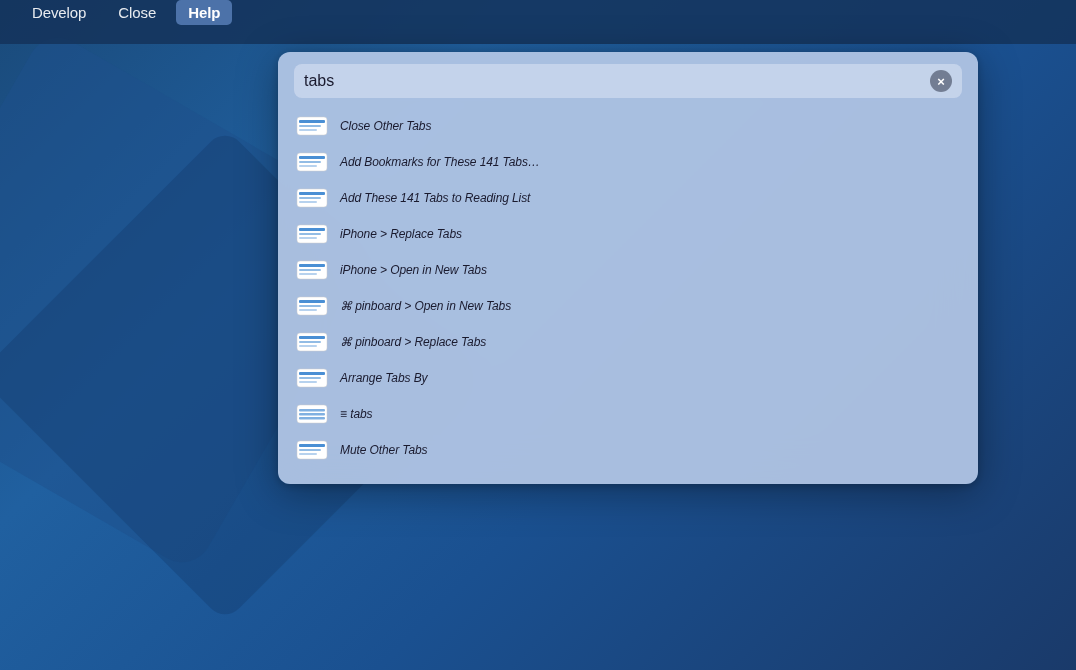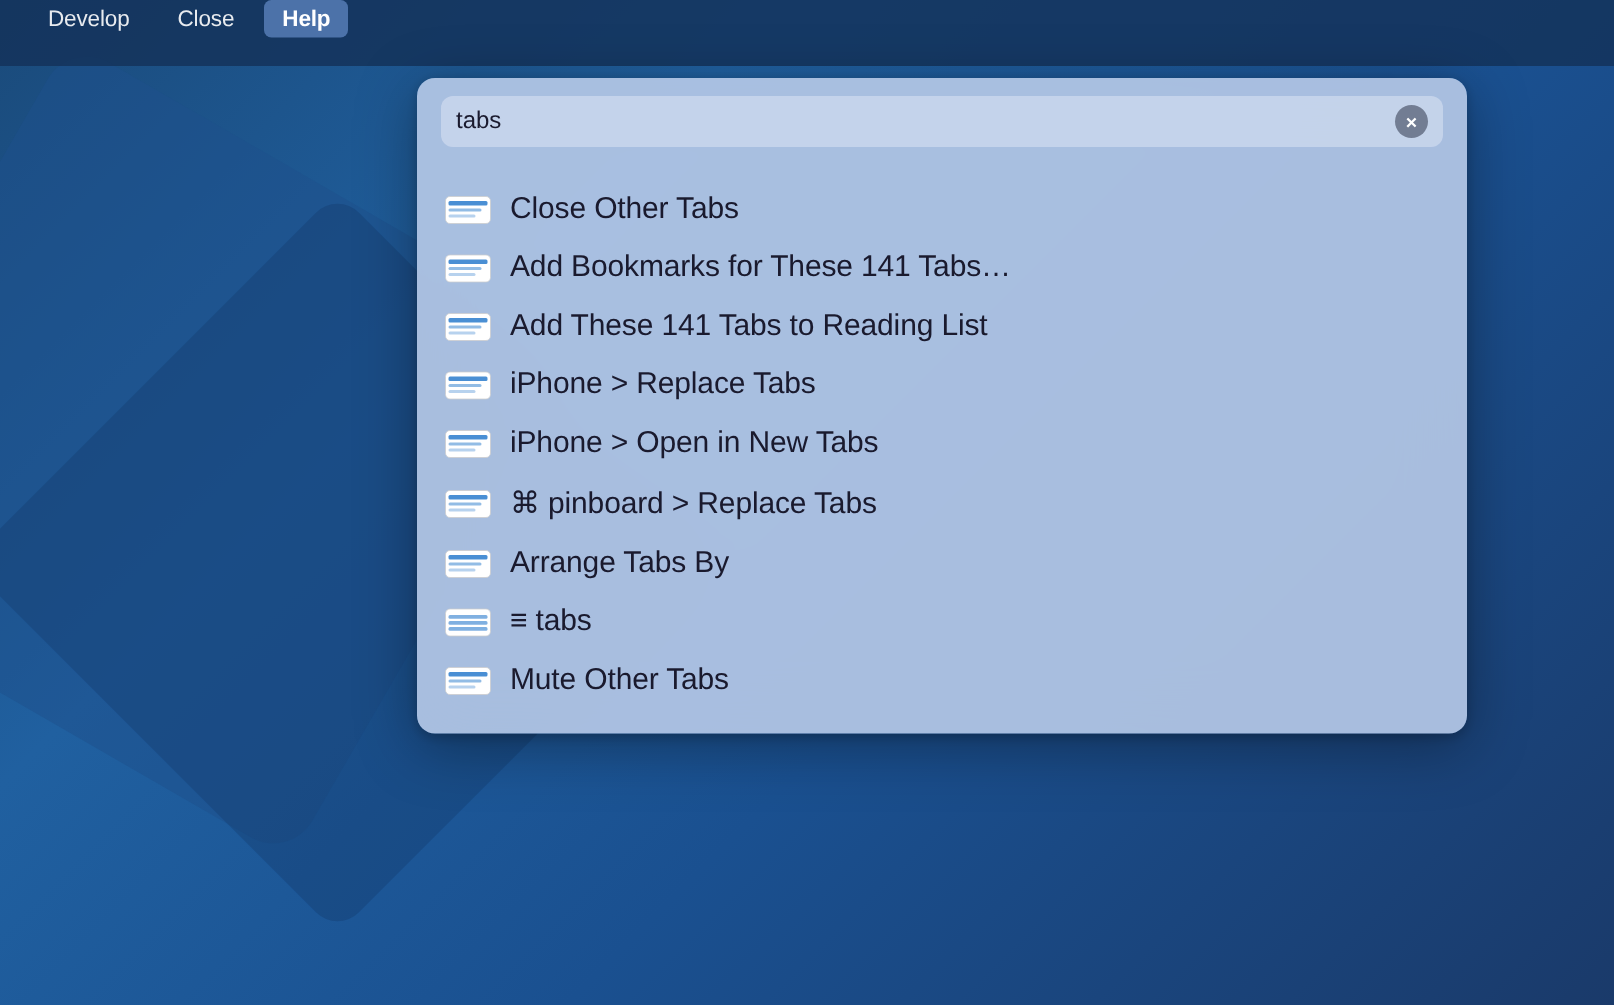--- a/index.html
+++ b/index.html
@@ -83,21 +83,21 @@
       border-radius: 12px;
       padding: 12px 0 16px 0;
       box-shadow: 0 8px 40px rgba(0,0,0,0.35), 0 2px 8px rgba(0,0,0,0.2);
       z-index: 200;
     }
 
     
     .search-row {
       display: flex;
       align-items: center;
-      margin: 0 16px 22px 16px;
+      margin: 0 16px 10px 16px;
       background: rgba(210, 220, 240, 0.7);
       border-radius: 8px;
       padding: 6px 10px;
     }
 
     .search-input {
       flex: 1;
       background: transparent;
       border: none;
       outline: none;
@@ -144,23 +144,24 @@
       justify-content: center;
     }
 
     
     .menu-icon-svg {
       width: 32px;
       height: 20px;
     }
 
     .result-label {
-      font-size: 20px;
+      font-size: 12px;
       color: #1a1a2e;
       letter-spacing: -0.1px;
+      font-style: italic;
     }
   </style>
 </head>
 <body>
 
 <div class="bg-shape1"></div>
 <div class="bg-shape2"></div>
 
 <div class="menubar">
   <div class="menu-item">Develop</div>
@@ -230,20 +231,31 @@
         <svg class="menu-icon-svg" viewBox="0 0 32 20" xmlns="http://www.w3.org/2000/svg">
           <rect x="1" y="1" width="30" height="18" rx="3" fill="white" stroke="#ccc" stroke-width="0.5"></rect>
           <rect x="3" y="4" width="26" height="3" rx="1" fill="#4a8fd4"></rect>
           <rect x="3" y="9" width="22" height="2" rx="1" fill="#4a8fd4" opacity="0.6"></rect>
           <rect x="3" y="13" width="18" height="2" rx="1" fill="#4a8fd4" opacity="0.4"></rect>
         </svg>
       </div>
       <span class="result-label">iPhone &gt; Open in New Tabs</span>
     </div>
 
+    <div class="result-item">
+      <div class="menu-icon">
+        <svg class="menu-icon-svg" viewBox="0 0 32 20" xmlns="http://www.w3.org/2000/svg">
+          <rect x="1" y="1" width="30" height="18" rx="3" fill="white" stroke="#ccc" stroke-width="0.5"></rect>
+          <rect x="3" y="4" width="26" height="3" rx="1" fill="#4a8fd4"></rect>
+          <rect x="3" y="9" width="22" height="2" rx="1" fill="#4a8fd4" opacity="0.6"></rect>
+          <rect x="3" y="13" width="18" height="2" rx="1" fill="#4a8fd4" opacity="0.4"></rect>
+        </svg>
+      </div>
+      <span class="result-label">⌘ pinboard &gt; Open in New Tabs</span>
+    </div>
 
     <div class="result-item">
       <div class="menu-icon">
         <svg class="menu-icon-svg" viewBox="0 0 32 20" xmlns="http://www.w3.org/2000/svg">
           <rect x="1" y="1" width="30" height="18" rx="3" fill="white" stroke="#ccc" stroke-width="0.5"></rect>
           <rect x="3" y="4" width="26" height="3" rx="1" fill="#4a8fd4"></rect>
           <rect x="3" y="9" width="22" height="2" rx="1" fill="#4a8fd4" opacity="0.6"></rect>
           <rect x="3" y="13" width="18" height="2" rx="1" fill="#4a8fd4" opacity="0.4"></rect>
         </svg>
       </div>

